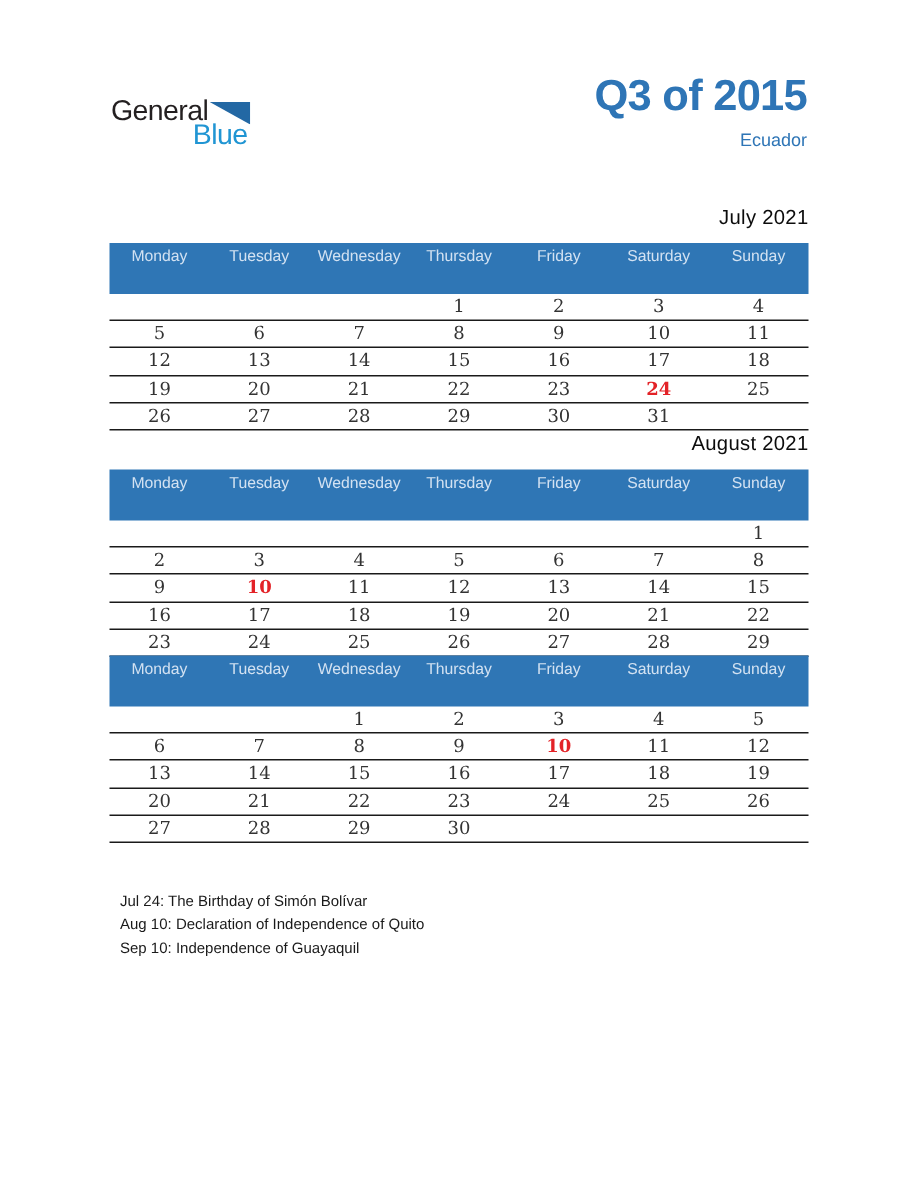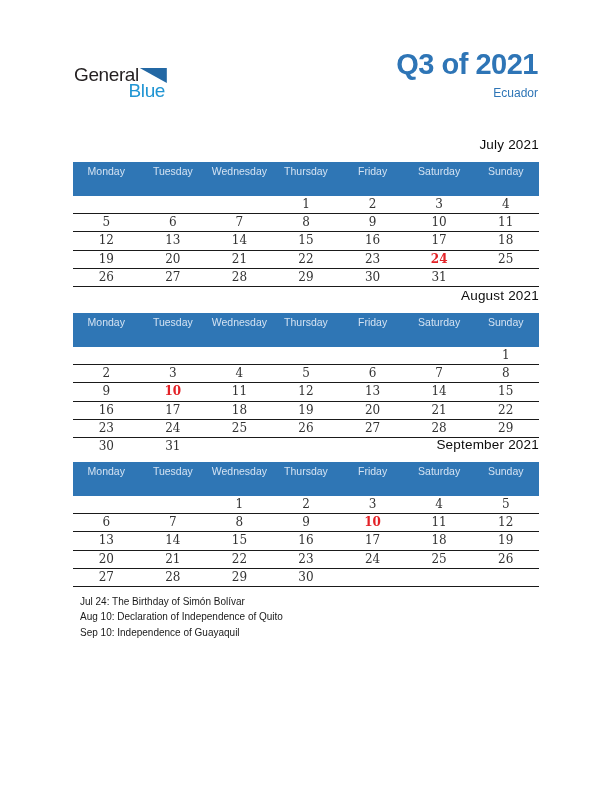--- a/index.html
+++ b/index.html
@@ -70,21 +70,21 @@
 
 <div class="logo">
   <div class="logo-line1">
     <span class="logo-general">General</span>
     <span class="logo-triangle"></span>
   </div>
   <div class="logo-blue">Blue</div>
 </div>
 
 <div class="qtitle">
-  <div class="qtitle-main">Q3 of 2021</div>
+  <div class="qtitle-main">Q3 of 2015</div>
   <div class="qtitle-sub">Ecuador</div>
 </div>
 
 <div class="month" id="month-0">
   <div class="month-title">July 2021</div>
   <div class="cal-table">
       <div class="cal-head">
         <div class="cal-hcell">Monday</div>
         <div class="cal-hcell">Tuesday</div>
         <div class="cal-hcell">Wednesday</div>
@@ -204,21 +204,20 @@
         <div class="cal-cell"></div>
         <div class="cal-cell"></div>
         <div class="cal-cell"></div>
         <div class="cal-cell"></div>
         <div class="cal-cell"></div>
       </div>
     </div>
 </div>
 
 <div class="month" id="month-2">
-  <div class="month-title">September 2021</div>
   <div class="cal-table">
       <div class="cal-head">
         <div class="cal-hcell">Monday</div>
         <div class="cal-hcell">Tuesday</div>
         <div class="cal-hcell">Wednesday</div>
         <div class="cal-hcell">Thursday</div>
         <div class="cal-hcell">Friday</div>
         <div class="cal-hcell">Saturday</div>
         <div class="cal-hcell">Sunday</div>
       </div>

